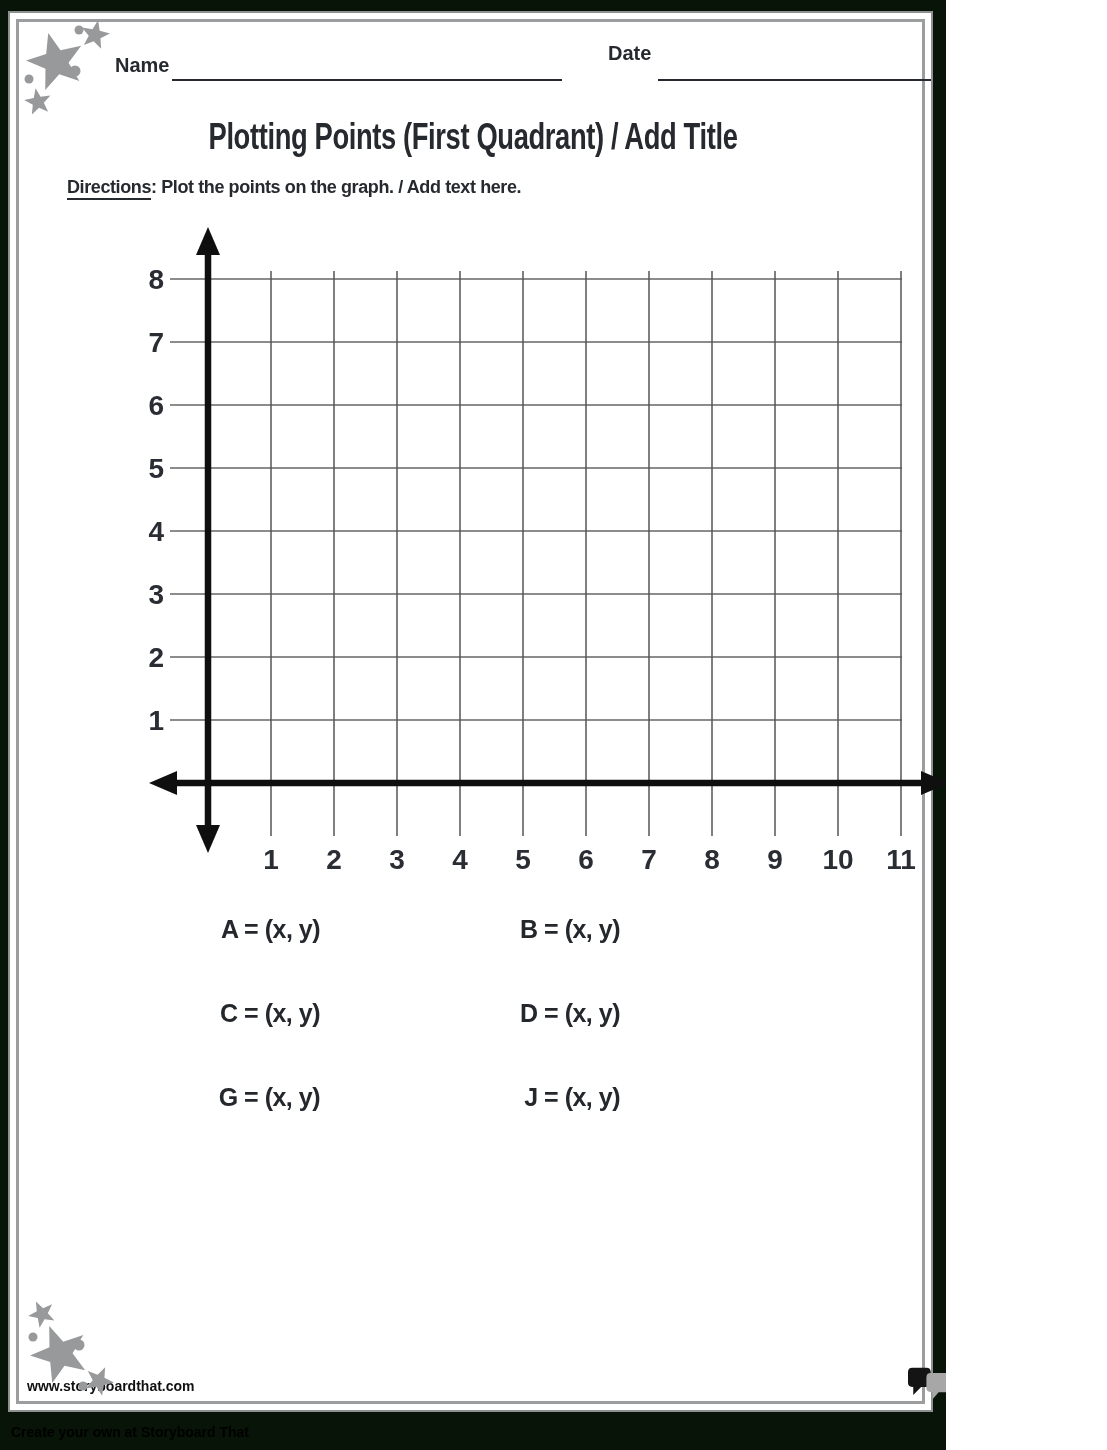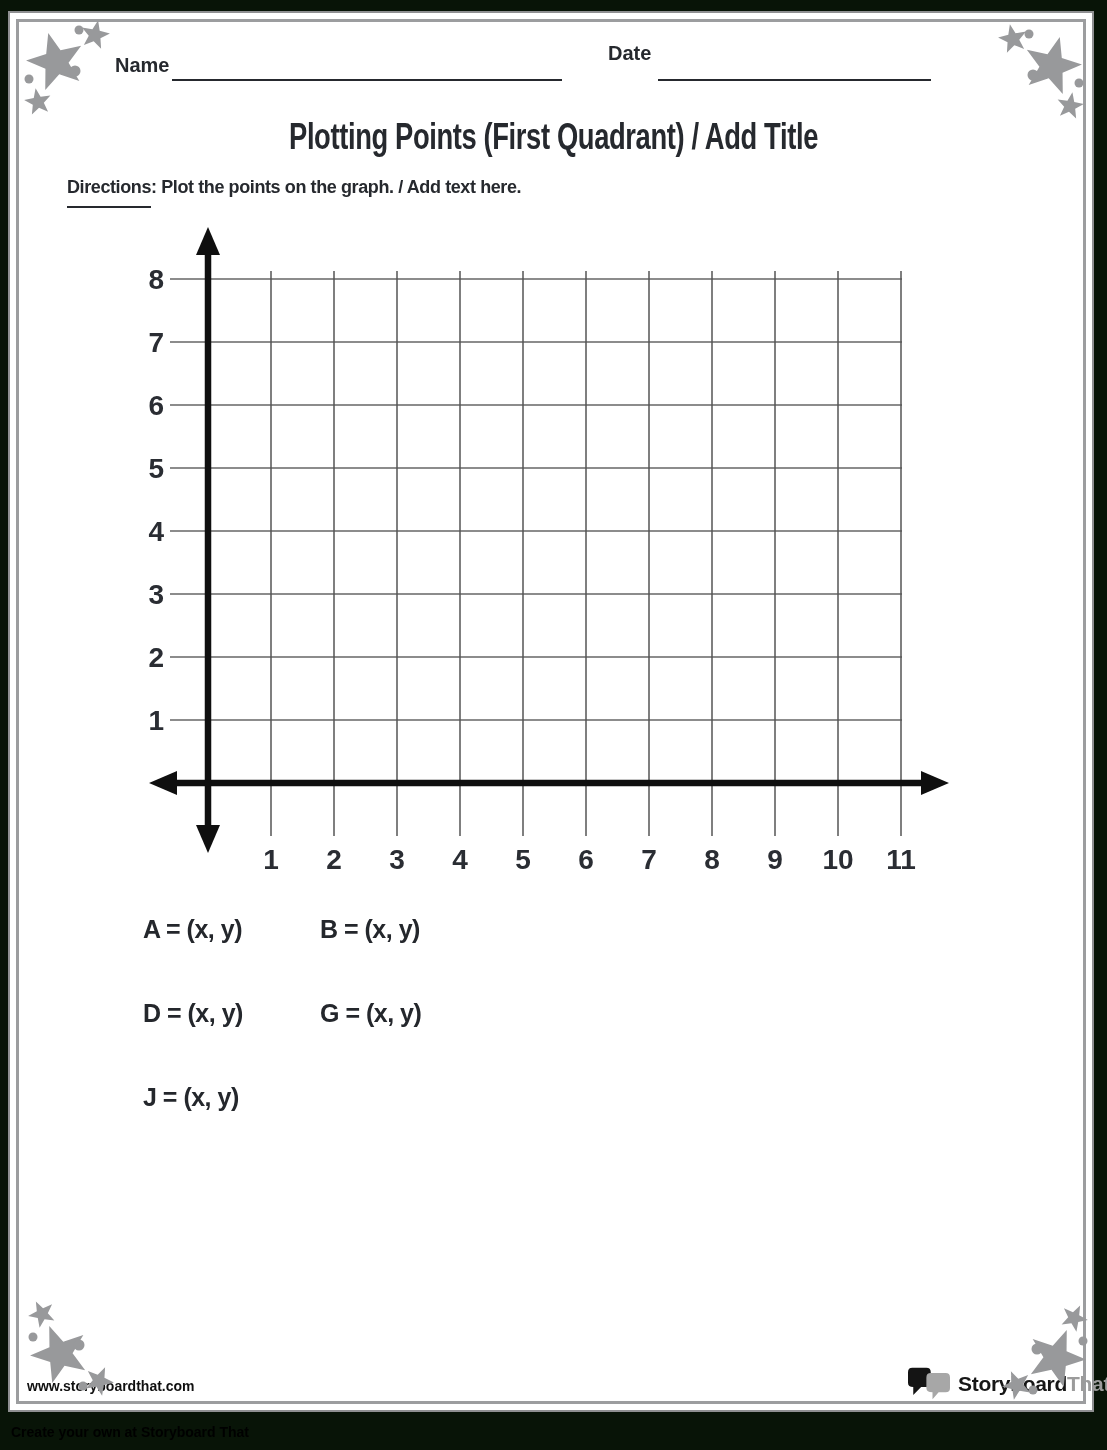--- a/index.html
+++ b/index.html
@@ -1,17 +1,17 @@
 <!DOCTYPE html>
 <html><head>
 <meta charset="utf-8">
 <style>
   html,body{margin:0;padding:0;}
   body{font-family:"Liberation Sans","DejaVu Sans",sans-serif;}
-  .canvas{position:relative;width:1107px;height:1450px;background:#081407;overflow:hidden;}
+  .canvas{position:relative;width:946px;height:1450px;background:#081407;overflow:hidden;}
 
   
   .white-frame{position:absolute;left:8px;top:11px;right:13px;bottom:38px;
     background:#ffffff;border:2px solid #8f9092;box-sizing:border-box;}
   .inner-border{position:absolute;inset:6px;border:3px solid #9c9d9f;}
 
   
   .stars{position:absolute;width:100px;height:100px;z-index:5;}
   .stars.tl{left:16px;top:18px;}
   .stars.tr{left:992px;top:22px;transform:scaleX(-1);}
@@ -25,28 +25,28 @@
   .write-line{position:absolute;height:0;border-top:2px solid #26292e;z-index:2;}
   #nameLine{left:172px;top:79px;width:390px;}
   #dateLine{left:658px;top:79px;width:273px;}
 
   .title{position:absolute;left:0;right:0;top:116px;text-align:center;
     font-size:36px;font-weight:700;color:#26292e;letter-spacing:-0.5px;
     transform:scaleX(0.76);z-index:2;}
 
   .directions{position:absolute;left:67px;top:177px;font-size:18px;font-weight:600;
     letter-spacing:-0.4px;color:#26292e;z-index:2;}
-  .directions .dir-label{font-weight:700;border-bottom:2px solid #26292e;padding-bottom:9px;}
+  .directions .dir-label{font-weight:700;border-bottom:2px solid #26292e;padding-bottom:1px;}
 
   
   #grid-svg{position:absolute;left:0;top:0;width:1107px;height:1450px;z-index:1;pointer-events:none;}
 
   
   #points{position:absolute;left:143px;top:916px;display:grid;
-    grid-template-columns:177px 300px;grid-auto-rows:84px;z-index:2;}
+    grid-template-columns:177px 300px;grid-auto-rows:84px;z-index:2;text-align:right;}
   #points .point{font-size:25px;font-weight:600;letter-spacing:-0.5px;color:#24272c;line-height:1.1;}
 
   
   .website{position:absolute;left:27px;top:1378px;font-size:14px;font-weight:700;color:#101010;z-index:3;}
   .logo{position:absolute;left:906px;top:1366px;display:flex;align-items:center;z-index:3;}
   .logo-icon{width:46px;height:35px;margin-right:6px;}
   .logo-black{font-size:21px;font-weight:600;letter-spacing:-0.3px;color:#161616;}
   .logo-gray{font-size:21px;font-weight:600;letter-spacing:-0.3px;color:#9b9b9b;}
   .tagline{position:absolute;left:11px;top:1424px;font-size:14px;font-weight:700;color:#000000;z-index:2;}
 </style>
@@ -140,20 +140,21 @@
       <text x="649" y="869" text-anchor="middle" fill="#2a2d33" font-family="&quot;Liberation Sans&quot;,&quot;DejaVu Sans&quot;,sans-serif" font-size="28" font-weight="700">7</text>
       <text x="712" y="869" text-anchor="middle" fill="#2a2d33" font-family="&quot;Liberation Sans&quot;,&quot;DejaVu Sans&quot;,sans-serif" font-size="28" font-weight="700">8</text>
       <text x="775" y="869" text-anchor="middle" fill="#2a2d33" font-family="&quot;Liberation Sans&quot;,&quot;DejaVu Sans&quot;,sans-serif" font-size="28" font-weight="700">9</text>
       <text x="838" y="869" text-anchor="middle" fill="#2a2d33" font-family="&quot;Liberation Sans&quot;,&quot;DejaVu Sans&quot;,sans-serif" font-size="28" font-weight="700">10</text>
       <text x="901" y="869" text-anchor="middle" fill="#2a2d33" font-family="&quot;Liberation Sans&quot;,&quot;DejaVu Sans&quot;,sans-serif" font-size="28" font-weight="700">11</text>
     </svg>
 
   <div id="points">
       <div class="point">A = (x, y)</div>
       <div class="point">B = (x, y)</div>
+      <div class="point">C = (x, y)</div>
       <div class="point">D = (x, y)</div>
       <div class="point">G = (x, y)</div>
       <div class="point">J = (x, y)</div>
     </div>
 
   <div class="website">www.storyboardthat.com</div>
 
   <div class="logo">
     <svg class="logo-icon" viewBox="0 0 52 40">
       <path d="M7 2 H23 Q28 2 28 7 V19 Q28 24 23 24 H17 L8 33 V24 Q2 24 2 19 V7 Q2 2 7 2 Z" fill="#141414"></path>

